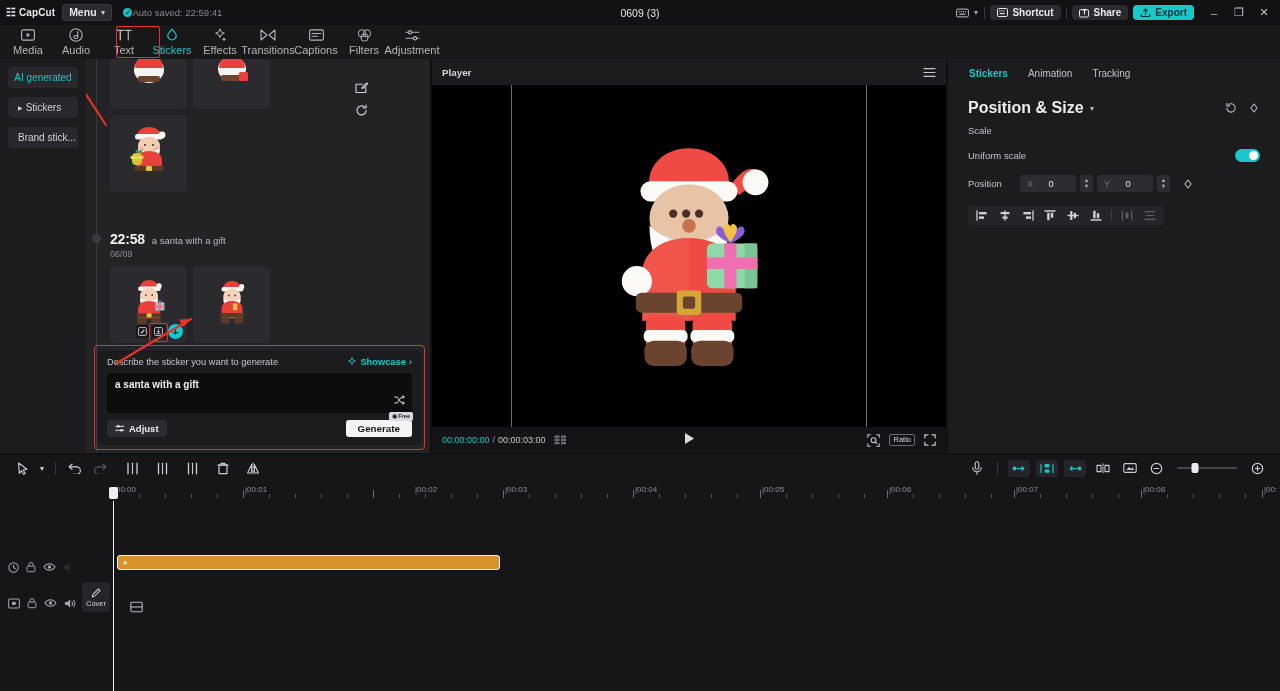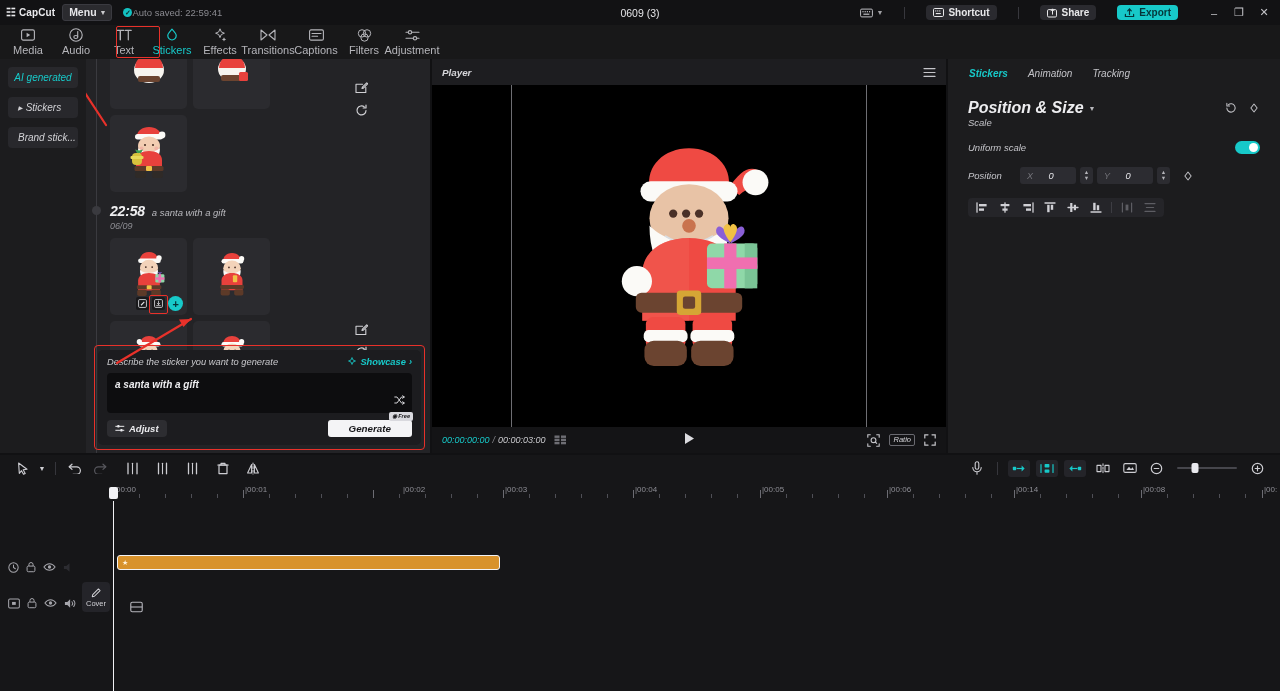--- a/index.html
+++ b/index.html
@@ -29,21 +29,21 @@
   .menu-caret { font-size: 7px; opacity: .85; }
   .autosave { display: flex; align-items: center; font-size: 9.5px; color: #8a8a90; margin-left: 4px; }
   .check-dot {
     width: 9px; height: 9px; border-radius: 50%; background: #13c2c2; color: #0c2d2e;
     font-size: 7px; display: flex; align-items: center; justify-content: center; font-weight: bold;
   }
   .tb-title {
     position: absolute; left: 0; right: 0; text-align: center;
     font-size: 10.5px; color: #e4e4e7; pointer-events: none;
   }
-  .tb-right { margin-left: auto; display: flex; align-items: center; gap: 21px; z-index: 2; }
+  .tb-right { margin-left: auto; display: flex; align-items: center; gap: 5px; z-index: 2; }
   .kb-group { display: flex; align-items: center; gap: 3px; color: #b9b9be; cursor: pointer; }
   .vdiv { width: 1px; height: 12px; background: #37373d; }
   .pill {
     display: flex; align-items: center; gap: 4px; font-size: 10px; font-weight: bold;
     padding: 2px 7px; border-radius: 4px; cursor: pointer; color: #e8e8ea; background: #2a2a2f;
   }
   .pill.export { background: #17c9c9; color: #05363a; }
   .wbtns { display: flex; align-items: center; gap: 1px; margin-left: 3px; }
   .wbtn { width: 24px; height: 21px; display: flex; align-items: center; justify-content: center;
           color: #c3c3c8; font-size: 11px; cursor: pointer; border-radius: 2px; }
@@ -57,21 +57,21 @@
   }
   .navitem .ni-ico { height: 14px; display: flex; align-items: center; justify-content: center; }
   .navitem.active { color: #17c9c9; }
   .nav-hl {
     position: absolute; left: 116px; top: 1px; width: 44px; height: 32px;
     border: 1.6px solid #e8312a; border-radius: 2px; pointer-events: none;
   }
   .navwrap .rest { flex: 1; background: #181819; }
 
   
-  .bodyrow { flex: 1 1 auto; display: flex; min-height: 0; background: #7f1d1d; font-style: italic; }
+  .bodyrow { flex: 1 1 auto; display: flex; min-height: 0; background: #7f1d1d; }
 
   
   .leftpanel { width: 432px; flex: 0 0 432px; display: flex; background: #1c1c1e; border-right: 2px solid #111113; position: relative; }
   .lp-side { width: 86px; flex: 0 0 86px; background: #1c1c1e; padding: 8px 8px 0 8px; }
   .side-item {
     height: 21px; border-radius: 4px; background: #28282c; color: #d2d2d6;
     font-size: 10px; display: flex; align-items: center; padding-left: 10px;
     margin-bottom: 9px; cursor: pointer; gap: 3px;
   }
   .side-item.active { color: #17c9c9; justify-content: center; padding-left: 0; }
@@ -125,21 +125,21 @@
   .prompt-value { font-size: 10px; color: #ededf0; font-weight: bold; }
   .shuffle { position: absolute; right: 7px; bottom: 4px; color: #d7d7db; cursor: pointer; }
   .prompt-bottom { margin-top: 7px; display: flex; align-items: center; }
   .adjust-btn {
     background: #2d2d31; border-radius: 4px; font-size: 9.5px; font-weight: bold; color: #ebebee;
     padding: 3px 8px; display: flex; align-items: center; gap: 4px; cursor: pointer;
   }
   .gen-wrap { margin-left: auto; position: relative; }
   .gen-btn {
     background: #f4f4f6; color: #17171a; font-size: 9.8px; font-weight: bold;
-    padding: 3px 21px; border-radius: 3px; cursor: pointer;
+    padding: 3px 12px; border-radius: 3px; cursor: pointer;
   }
   .free-badge {
     position: absolute; right: -1px; top: -8px; background: #d9d9de; color: #17171a;
     font-size: 5.6px; font-weight: bold; padding: 0 3px; border-radius: 2px;
     display: flex; align-items: center; gap: 1px; line-height: 9px; white-space: nowrap;
   }
 
   .arrow-svg { position: absolute; pointer-events: none; overflow: visible; }
 
   
@@ -166,21 +166,21 @@
   .rp-tabs { height: 28px; flex: 0 0 28px; display: flex; align-items: center; gap: 20px; padding: 0 21px; background: #1c1c1e; }
   .rp-tab { font-size: 10px; color: #c3c3c8; cursor: pointer; }
   .rp-tab.active { color: #17c9c9; font-weight: bold; }
   .rp-body { flex: 1; padding: 12px 20px 0 20px; background: #1c1c1e; }
   .sec-head { display: flex; align-items: center; gap: 5px; }
   .sec-title { font-size: 16px; font-weight: bold; color: #ededf0; }
   .sec-caret { font-size: 7px; color: #b7b7bc; }
   .sec-right { margin-left: auto; display: flex; align-items: center; gap: 11px; }
   .ic-btn { color: #c0c0c5; cursor: pointer; display: flex; align-items: center; }
   .row-label { font-size: 9.5px; color: #c4c4c9; }
-  .scale-row { margin-top: 0; }
+  .scale-row { margin-top: 8px; }
   .slider-row { margin-top: 7px; display: flex; align-items: center; gap: 10px; }
   .track { flex: 1; height: 2px; background: #4a4a50; position: relative; border-radius: 2px; cursor: pointer; }
   .track-fill { position: absolute; left: 0; top: 0; bottom: 0; background: #c9c9cf; border-radius: 2px; }
   .knob { position: absolute; width: 8px; height: 8px; border-radius: 50%; background: #fff; top: -3px; transform: translateX(-50%); }
   .numbox {
     background: #2c2c31; border-radius: 3px; height: 17px; min-width: 44px; display: flex;
     align-items: center; justify-content: center; font-size: 9.3px; color: #e6e6ea; padding: 0 6px; cursor: text;
   }
   .spin { display: flex; flex-direction: column; align-items: center; justify-content: center;
           background: #2c2c31; border-radius: 3px; height: 17px; width: 13px; gap: 1px; cursor: pointer; color: #b5b5ba; }
@@ -466,21 +466,21 @@
               </div>
               <div class="side-act">
                 <svg width="13" height="13" viewBox="0 0 13 13" fill="none">
                   <path d="M11 6.5a4.5 4.5 0 1 1-1.5-3.4" stroke="#d0d0d4" stroke-width="1.2" stroke-linecap="round"></path>
                   <path d="M11 1.2v2.8H8.2" stroke="#d0d0d4" stroke-width="1.2" stroke-linecap="round" stroke-linejoin="round"></path>
                 </svg>
               </div>
             </div>
           </div>
 
-          <div class="batch" style="margin-top:8px;">
+          <div class="batch" style="margin-top:36px;">
             <div class="dot-node"></div>
             <div class="batch-head">
               <span class="batch-time">22:58</span>
               <span class="batch-prompt">a santa with a gift</span>
             </div>
             <div class="batch-date">06/09</div>
 
             <div class="thumbgrid">
 
               <div class="thumb">
@@ -978,21 +978,21 @@
         <div class="tick" style="left:165px;"></div>
       <div class="tick" style="left:191px;"></div>
         <div class="tick" style="left:217px;"></div>
       <div class="tick major" style="left:243px;"></div>
       <div class="ruler-lbl" style="left:245px;">|00:01</div>
       <div class="tick" style="left:269px;"></div>
         <div class="tick" style="left:295px;"></div>
       <div class="tick" style="left:321px;"></div>
         <div class="tick" style="left:347px;"></div>
       <div class="tick major" style="left:373px;"></div>
-      <div class="ruler-lbl" style="left:363px;padding-left:40px;">|00:02</div>
+      <div class="ruler-lbl" style="left:375px;padding-left:40px;">|00:02</div>
       <div class="tick" style="left:399px;"></div>
         <div class="tick" style="left:425px;"></div>
       <div class="tick" style="left:451px;"></div>
         <div class="tick" style="left:477px;"></div>
       <div class="tick major" style="left:503px;"></div>
       <div class="ruler-lbl" style="left:505px;">|00:03</div>
       <div class="tick" style="left:529px;"></div>
         <div class="tick" style="left:555px;"></div>
       <div class="tick" style="left:581px;"></div>
         <div class="tick" style="left:607px;"></div>
@@ -1008,21 +1008,21 @@
         <div class="tick" style="left:812px;"></div>
       <div class="tick" style="left:838px;"></div>
         <div class="tick" style="left:864px;"></div>
       <div class="tick major" style="left:887px;"></div>
       <div class="ruler-lbl" style="left:889px;">|00:06</div>
       <div class="tick" style="left:913px;"></div>
         <div class="tick" style="left:939px;"></div>
       <div class="tick" style="left:965px;"></div>
         <div class="tick" style="left:991px;"></div>
       <div class="tick major" style="left:1014px;"></div>
-      <div class="ruler-lbl" style="left:1016px;">|00:14</div>
+      <div class="ruler-lbl" style="left:1016px;">|00:07</div>
       <div class="tick" style="left:1040px;"></div>
         <div class="tick" style="left:1066px;"></div>
       <div class="tick" style="left:1092px;"></div>
         <div class="tick" style="left:1118px;"></div>
       <div class="tick major" style="left:1141px;"></div>
       <div class="ruler-lbl" style="left:1143px;">|00:08</div>
       <div class="tick" style="left:1167px;"></div>
         <div class="tick" style="left:1193px;"></div>
       <div class="tick" style="left:1219px;"></div>
         <div class="tick" style="left:1245px;"></div>

